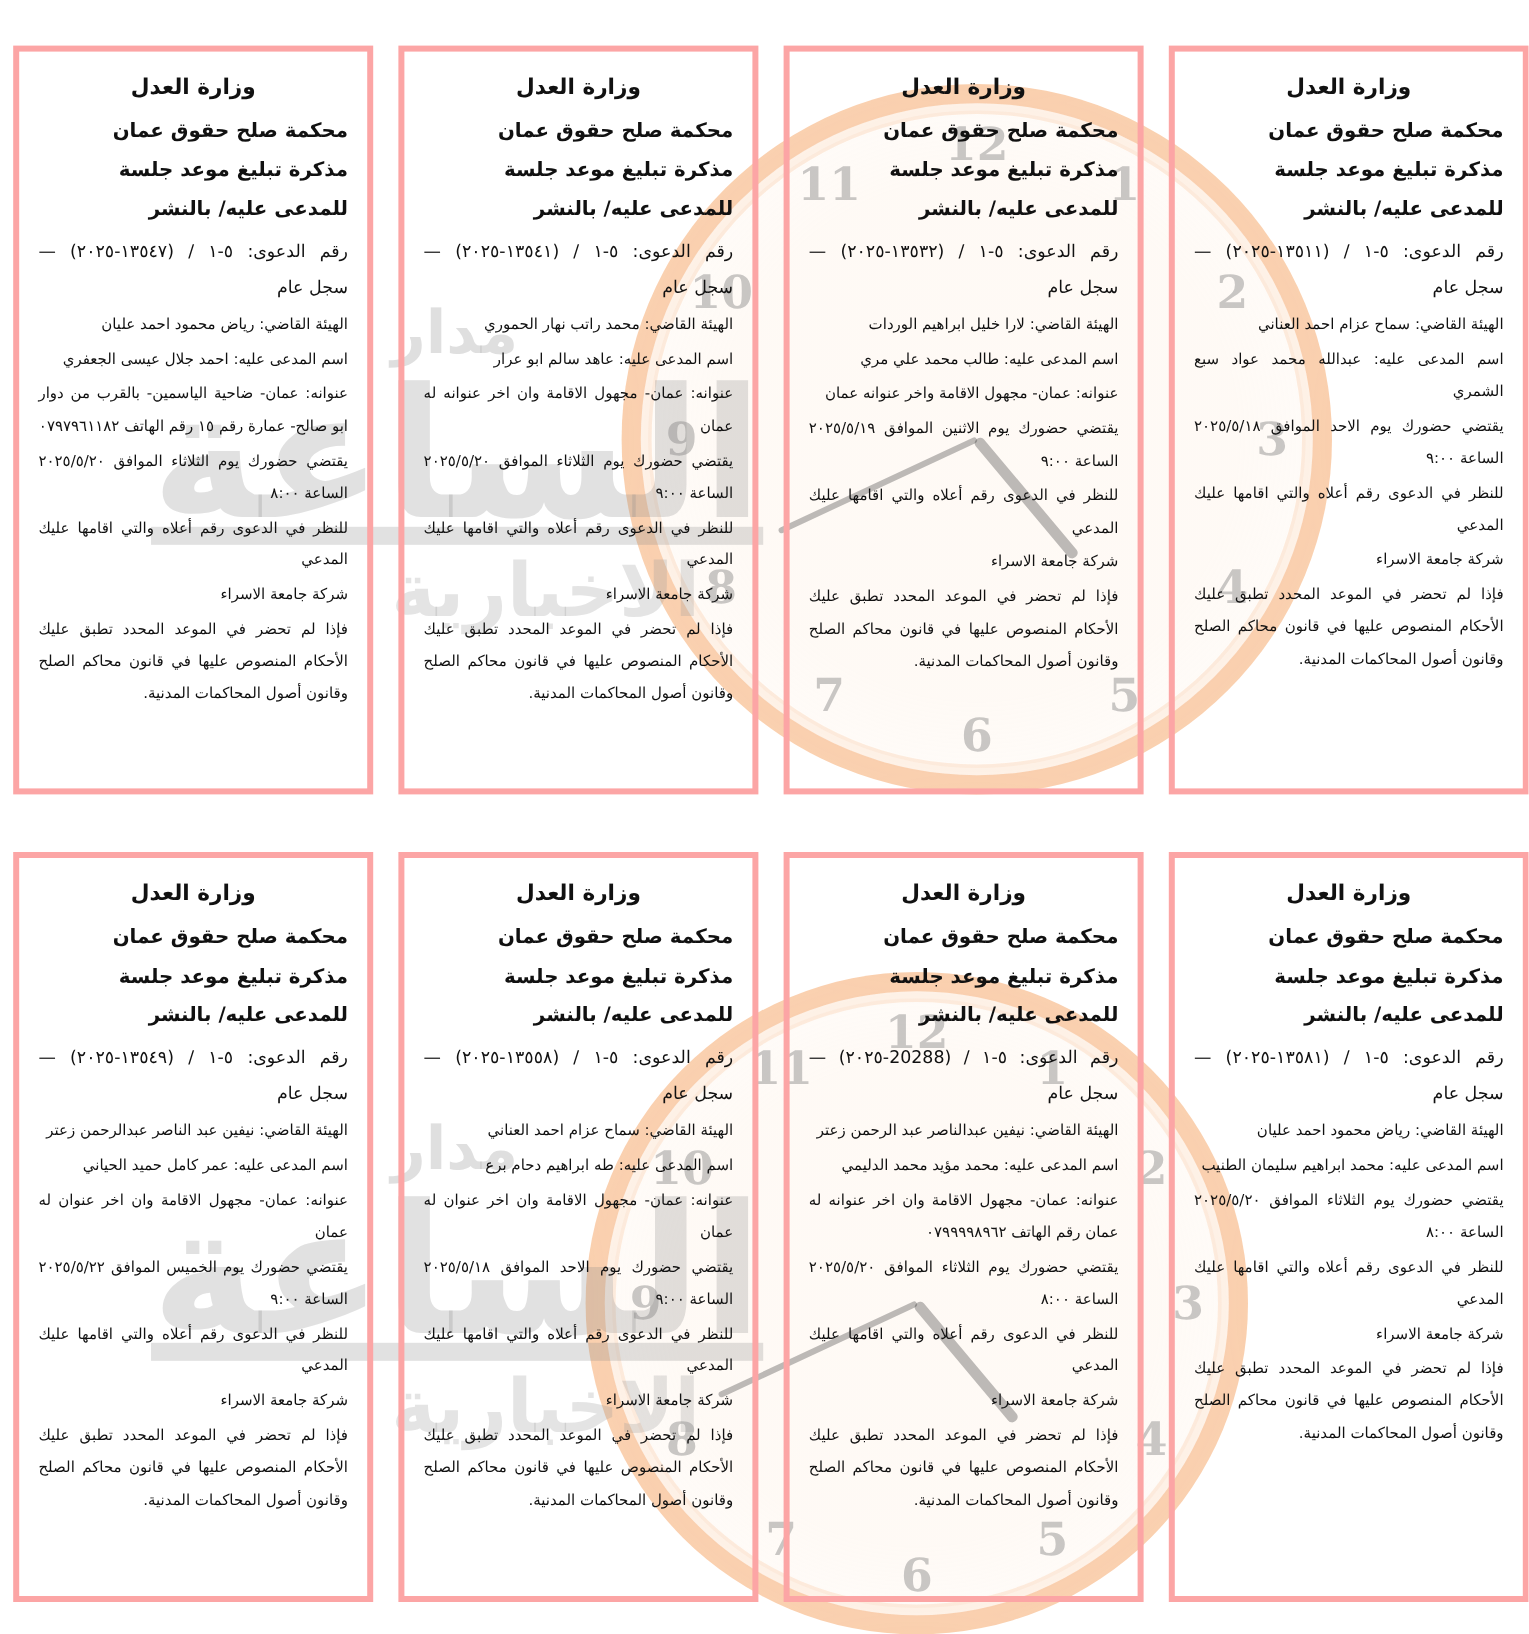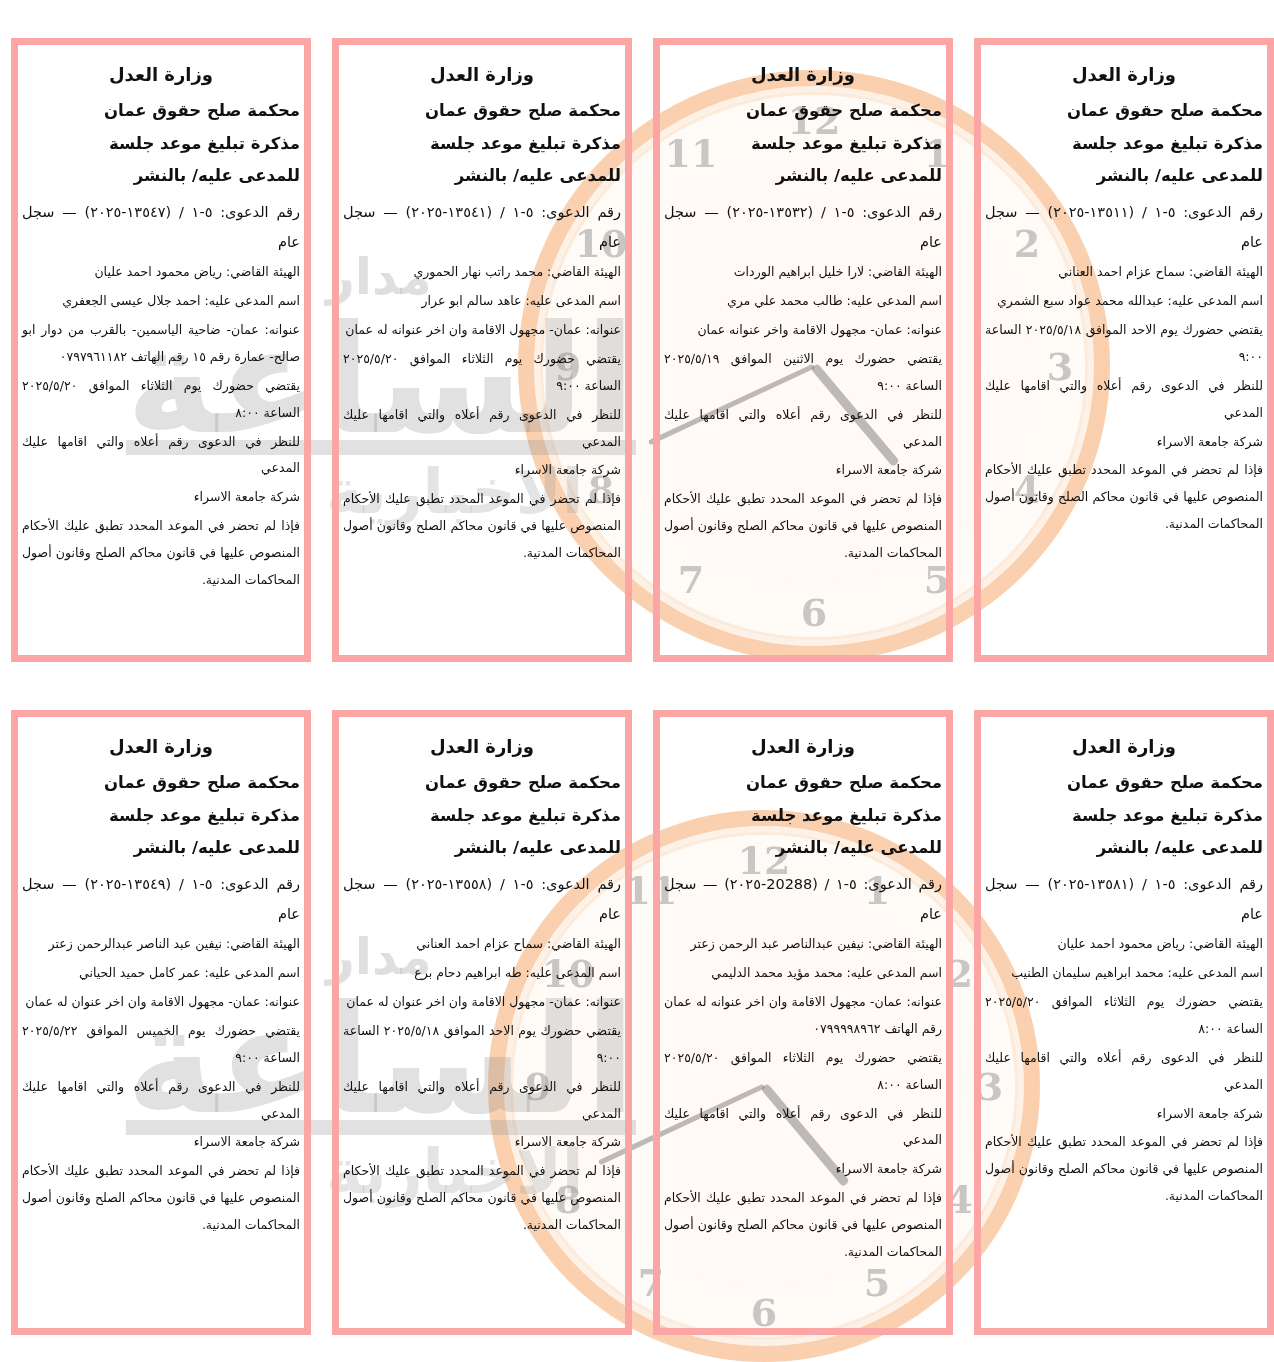--- a/index.html
+++ b/index.html
@@ -28,21 +28,21 @@
         background:rgba(50,50,50,.32);border-radius:4px;}
   .hand-hour{width:9px;height:128px;transform:translate(-50%,-100%) rotate(140deg);}
   .hand-minute{width:5px;height:182px;transform:translate(-50%,-100%) rotate(245deg);}
   
   .grid{
     position:absolute;left:0;top:0;z-index:1;
     display:grid;grid-template-columns:repeat(4,300px);grid-template-rows:624px 625px;
     column-gap:21px;row-gap:48px;padding:38px 11px 0;
   }
   .notice{
-    border:7px solid #fca5a5;padding:14px 4px 10px;direction:rtl;overflow:hidden;
+    border:5px solid #fca5a5;padding:14px 16px 10px;direction:rtl;overflow:hidden;
     background:transparent;
   }
   .head{text-align:center;font-weight:bold;font-size:18px;line-height:1.8;margin:0 0 4px;}
   .sub{text-align:right;font-weight:bold;font-size:16.5px;line-height:1.95;margin:0;}
   .case{font-weight:normal;font-size:14.5px;line-height:2.05;margin:6px 0 2px;
         text-align:justify;text-align-last:right;}
   .body{font-size:12.5px;line-height:2.15;margin:0 0 2px;
         text-align:justify;text-align-last:right;}
 </style>
 </head>

